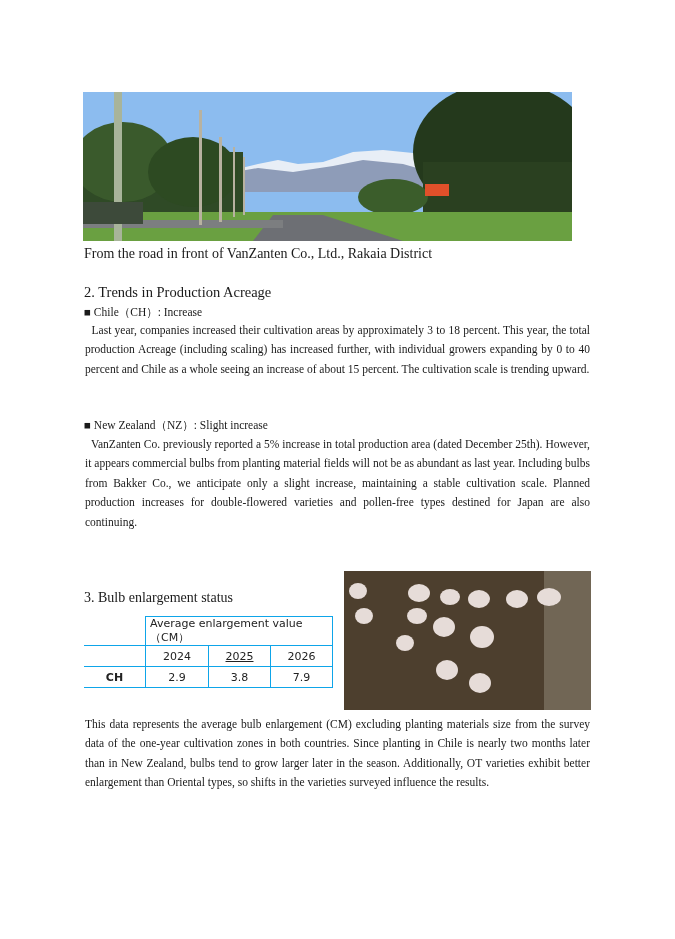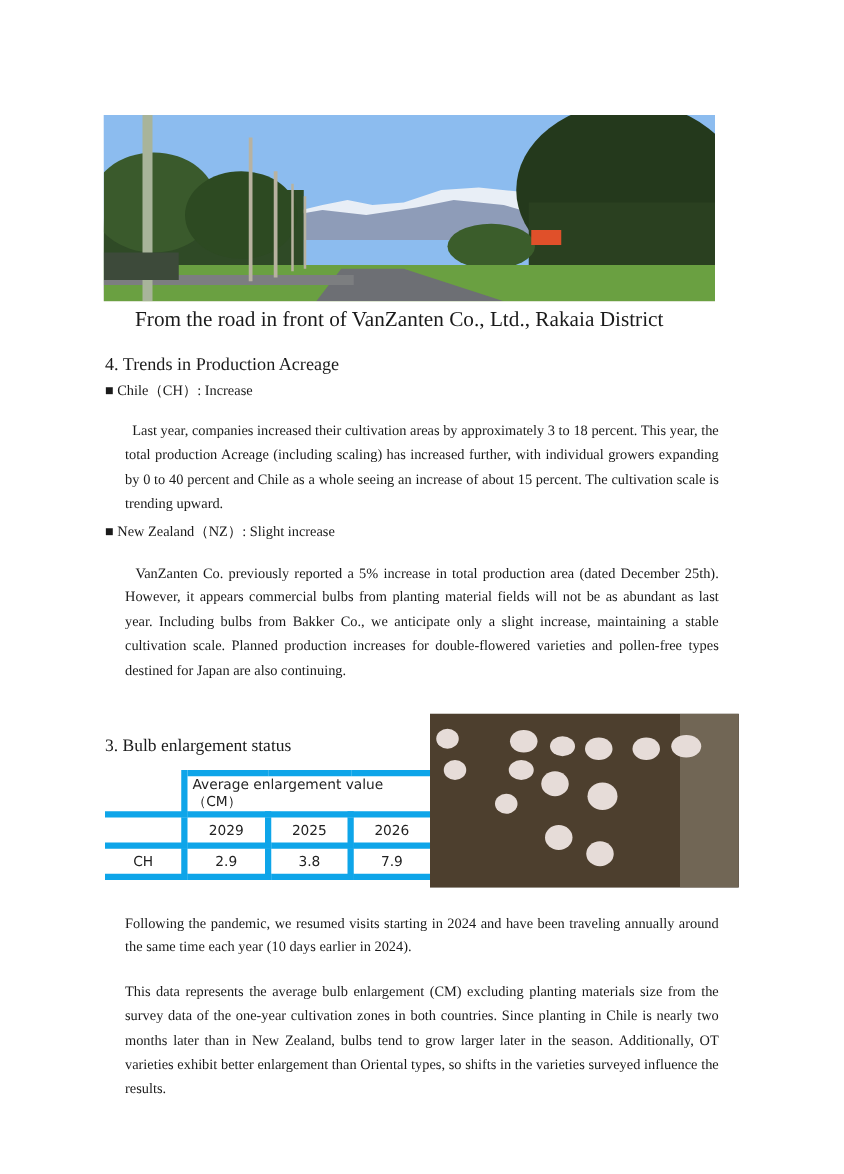--- a/index.html
+++ b/index.html
@@ -2,32 +2,32 @@
 <html><head>
 <meta charset="utf-8">
 <style>
   html, body { margin: 0; padding: 0; background: #ffffff; }
   body { width: 675px; height: 939px; position: relative; overflow: hidden;
          font-family: "Liberation Serif", "DejaVu Serif", serif; color: #1a1a1a; }
   .abs { position: absolute; }
   .photo-road { left: 83px; top: 92px; width: 489px; height: 149px; overflow: hidden;
     background: linear-gradient(180deg, #7fb1ea 0%, #a9ccf2 45%, #b8d3ee 55%, #6b8a6a 62%, #3c5a33 75%, #5d8a3e 86%, #7a7a7a 92%, #8aa55a 100%); }
   .photo-road svg { display:block; }
-  .caption { left: 84px; top: 246px; font-size: 17px; margin-left: 24px; }
+  .caption { left: 84px; top: 246px; font-size: 14px; }
   .h2 { left: 84px; top: 284px; font-size: 14.5px; }
   .sub { font-size: 11.5px; }
   .para { left: 84px; width: 507px; font-size: 11.5px; line-height: 19.4px; text-align: justify; }
-  .para p { margin: 16px; }
+  .para p { margin: 1px; }
   .h3 { left: 84px; top: 590px; font-size: 14px; }
   .tbl { left: 84px; top: 616px; border-collapse: collapse;
     font-family: "DejaVu Sans", "Liberation Sans", sans-serif; font-size: 11px; color:#222; }
-  .tbl td { border: 5px solid #0ea5e9; height: 20px; padding: 0; text-align: center; }
+  .tbl td { border: 1px solid #0ea5e9; height: 20px; padding: 0; text-align: center; }
   .tbl td.blank { border-left: none; border-top: none; }
   .tbl td.hdr { text-align: left; padding-left: 4px; }
-  .c0 { width: 61px; } .c1 { width: 62px; } .c2 { width: 61px; } .c3 { width: 61px; }
+  .c0 { width: 61px; font-weight: bold; } .c1 { width: 62px; } .c2 { width: 61px; text-decoration: underline; } .c3 { width: 61px; }
   .photo-bulb { left: 344px; top: 571px; width: 247px; height: 139px; overflow:hidden;
     background: radial-gradient(ellipse at 30% 40%, #6b5a44 0%, #4a3d2c 55%, #3a2f22 100%); }
 </style>
 </head>
 <body>
 
 <div class="abs photo-road" title="Road with power poles and snow-capped mountains in distance">
   <svg width="489" height="149" viewBox="0 0 489 149">
     <rect x="0" y="0" width="489" height="149" fill="#8cbcef"></rect>
     <polygon points="150,78 175,72 195,68 215,72 240,70 270,60 300,58 340,62 360,80 150,82" fill="#e8eef6"></polygon>
@@ -46,42 +46,42 @@
     <rect x="136" y="45" width="3" height="85" fill="#b8b2a0"></rect>
     <rect x="150" y="55" width="2" height="70" fill="#b8b2a0"></rect>
     <rect x="160" y="65" width="2" height="58" fill="#b8b2a0"></rect>
     <rect x="342" y="92" width="24" height="12" fill="#e0502a"></rect>
     <rect x="0" y="110" width="60" height="22" fill="#3d4a3a"></rect>
   </svg>
 </div>
 
 <div class="abs caption">From the road in front of VanZanten Co., Ltd., Rakaia District</div>
 
-<div class="abs h2">4. Trends in Production Acreage</div>
+<div class="abs h2">2. Trends in Production Acreage</div>
 <div class="abs sub" style="left:84px; top:305px;text-align:center;">■ Chile（CH）: Increase</div>
 <div class="abs para" style="top:320px;">
   <p style="white-space: pre-wrap;">  Last year, companies increased their cultivation areas by approximately 3 to 18 percent. This year, the total production Acreage (including scaling) has increased further, with individual growers expanding by 0 to 40 percent and Chile as a whole seeing an increase of about 15 percent. The cultivation scale is trending upward.</p>
 </div>
 
 <div class="abs sub" style="left:84px; top:418px;text-align:right;">■ New Zealand（NZ）: Slight increase</div>
 <div class="abs para" style="top:434px;">
   <p style="white-space: pre-wrap;">  VanZanten Co. previously reported a 5% increase in total production area (dated December 25th). However, it appears commercial bulbs from planting material fields will not be as abundant as last year. Including bulbs from Bakker Co., we anticipate only a slight increase, maintaining a stable cultivation scale. Planned production increases for double-flowered varieties and pollen-free types destined for Japan are also continuing.</p>
 </div>
 
 <div class="abs h3">3.  Bulb enlargement status</div>
 
 <table class="abs tbl">
   <tbody>
       <tr>
     <td class="blank c0"></td>
     <td class="hdr" colspan="3">Average enlargement value（CM）</td>
   </tr>
   <tr>
     <td class="blank c0" style="border-top:none;"></td>
-    <td class="c1">2029</td>
+    <td class="c1">2024</td>
     <td class="c2">2025</td>
     <td class="c3">2026</td>
   </tr>
   <tr>
     <td class="c0" style="border-left:none;">CH</td>
     <td>2.9</td>
     <td>3.8</td>
     <td>7.9</td>
   </tr>
 </tbody>
@@ -103,15 +103,14 @@
       <ellipse cx="205" cy="26" rx="12" ry="9"></ellipse>
       <ellipse cx="100" cy="56" rx="11" ry="10"></ellipse>
       <ellipse cx="138" cy="66" rx="12" ry="11"></ellipse>
       <ellipse cx="103" cy="99" rx="11" ry="10"></ellipse>
       <ellipse cx="136" cy="112" rx="11" ry="10"></ellipse>
     </g>
   </svg>
 </div>
 
 <div class="abs para" style="top:714px;">
-  <p>Following the pandemic, we resumed visits starting in 2024 and have been traveling annually around the same time each year (10 days earlier in 2024).</p>
   <p>This data represents the average bulb enlargement (CM) excluding planting materials size from the survey data of the one-year cultivation zones in both countries. Since planting in Chile is nearly two months later than in New Zealand, bulbs tend to grow larger later in the season. Additionally, OT varieties exhibit better enlargement than Oriental types, so shifts in the varieties surveyed influence the results.</p>
 </div>
 
 </body></html>

